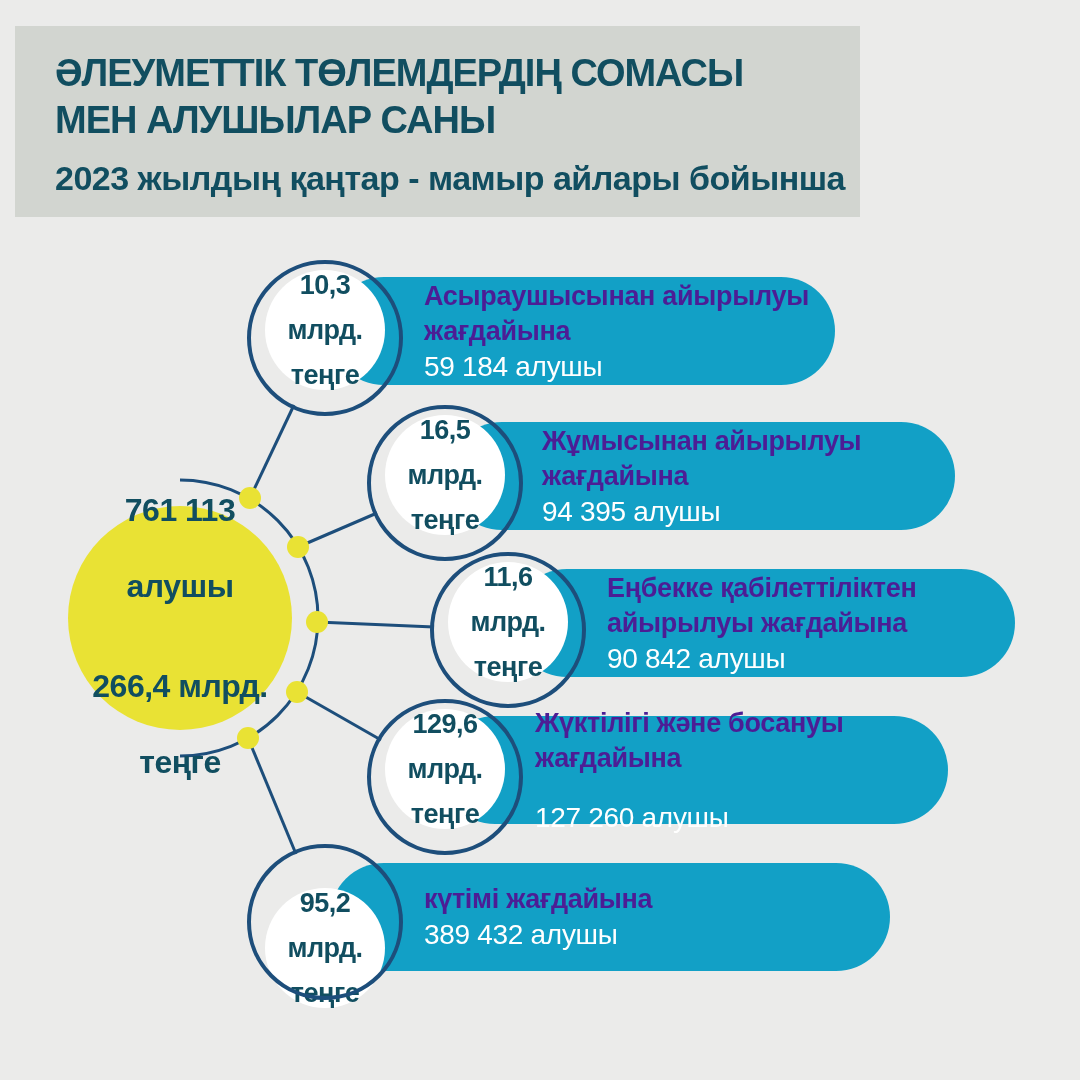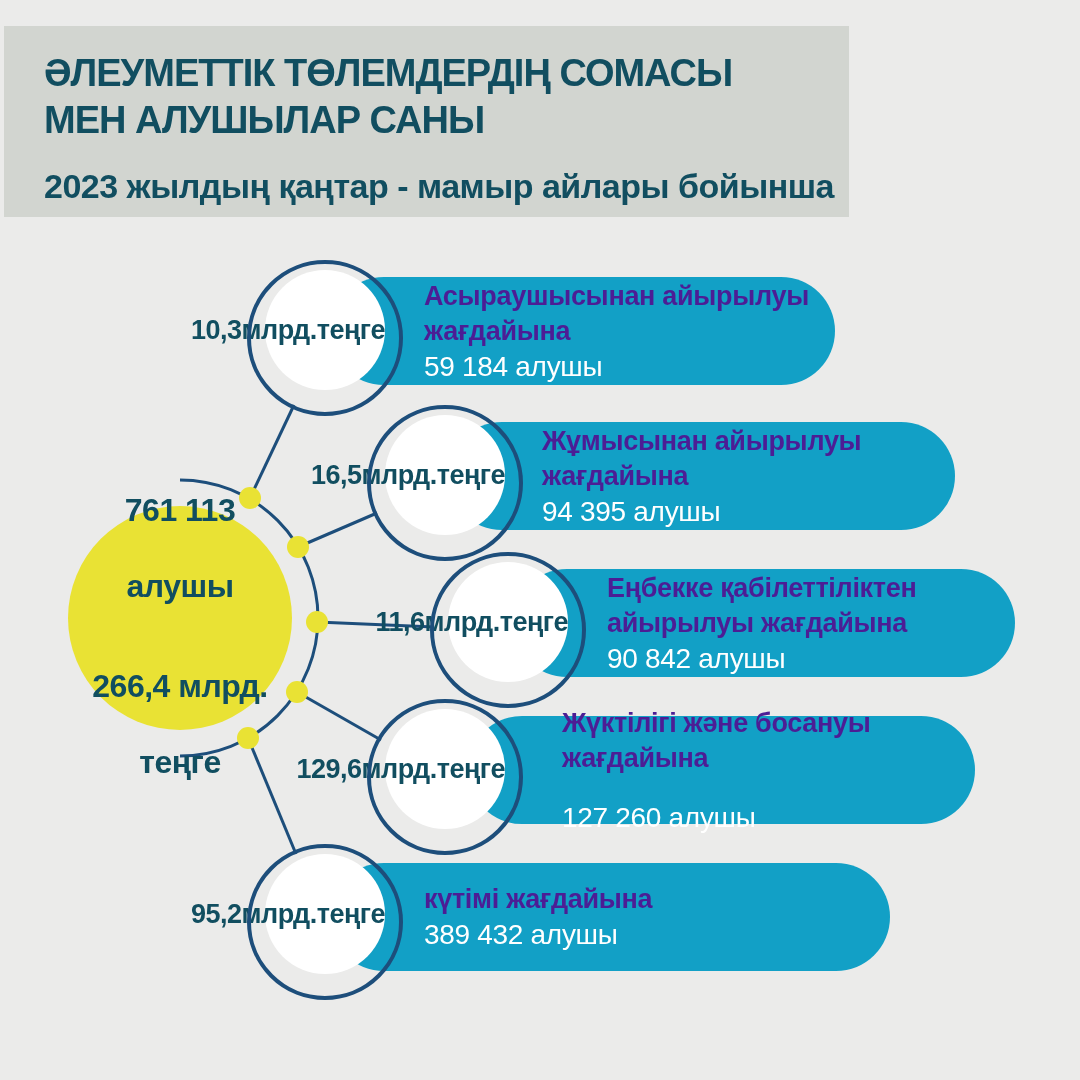--- a/index.html
+++ b/index.html
@@ -3,30 +3,30 @@
 <meta charset="utf-8">
 <style>
   html,body{margin:0;padding:0;background:#ebebea;}
   .canvas{
     position:relative;width:1080px;height:1080px;overflow:hidden;
     background:#ebebea;
     font-family:"Liberation Sans","DejaVu Sans",sans-serif;
   }
   
   .band{
-    position:absolute;left:4px;top:26px;width:845px;height:191px;
+    position:absolute;left:15px;top:26px;width:845px;height:191px;
     background:#d2d5d0;box-sizing:border-box;padding:24px 0 0 40px;z-index:1;
   }
   .band .title-line{
     font-size:38px;font-weight:bold;line-height:47px;color:#114e60;
     letter-spacing:-1px;
   }
   .band .subtitle{
     font-size:34px;font-weight:bold;line-height:44px;color:#114e60;
-    letter-spacing:-0.5px;margin-top:20px;
+    letter-spacing:-0.5px;margin-top:12px;
   }
   
   svg.links{position:absolute;left:0;top:0;z-index:2;}
   svg.links .stroke{stroke:#1d4e7b;stroke-width:3;fill:none;}
   svg.links .dot{fill:#e9e234;stroke:none;}
   
   .hub{
     position:absolute;left:68px;top:506px;width:224px;height:224px;
     border-radius:50%;background:#e9e234;z-index:3;
     display:flex;flex-direction:column;justify-content:center;align-items:center;
@@ -39,38 +39,38 @@
     position:absolute;height:108px;border-radius:54px;background:#12a0c6;
     z-index:4;box-sizing:border-box;display:flex;flex-direction:column;
     justify-content:center;padding-left:94px;
   }
   .pill-title{font-size:27px;font-weight:bold;line-height:35px;color:#4c1d95;letter-spacing:-0.3px;}
   .pill-title span{display:block;white-space:nowrap;}
   .pill-count{font-size:28px;font-weight:normal;line-height:35px;color:#ffffff;letter-spacing:-0.3px;}
   .pill1{left:330px;top:277px;width:505px;}
   .pill2{left:448px;top:422px;width:507px;}
   .pill3{left:513px;top:569px;width:502px;}
-  .pill4{left:468px;top:716px;width:507px;gap:24px;}
+  .pill4{left:441px;top:716px;width:507px;gap:24px;}
   .pill5{left:330px;top:863px;width:560px;}
   
   .badge{
     position:absolute;width:120px;height:120px;border-radius:50%;background:#ffffff;
-    z-index:5;display:flex;flex-direction:row;justify-content:flex-end;align-items:center;
+    z-index:5;display:flex;flex-direction:column;justify-content:space-between;align-items:center;
     text-align:center;color:#114e60;
   }
   .badge-line{font-size:27px;font-weight:bold;line-height:30px;letter-spacing:-0.5px;white-space:nowrap;}
   .ring{
     position:absolute;width:156px;height:156px;border-radius:50%;
     border:4px solid #1d4e7b;box-sizing:border-box;background:transparent;z-index:6;
   }
   .badge1{left:265px;top:270px;} .ring1{left:247px;top:260px;}
   .badge2{left:385px;top:415px;} .ring2{left:367px;top:405px;}
   .badge3{left:448px;top:562px;} .ring3{left:430px;top:552px;}
   .badge4{left:385px;top:709px;} .ring4{left:367px;top:699px;}
-  .badge5{left:265px;top:854px;} .ring5{left:247px;top:844px;}
+  .badge5{left:265px;top:888px;} .ring5{left:247px;top:844px;}
 </style>
 </head>
 <body>
 
 <div class="canvas">
 
   <div class="band">
     <div class="title-line">ӘЛЕУМЕТТІК ТӨЛЕМДЕРДІҢ СОМАСЫ</div>
     <div class="title-line">МЕН АЛУШЫЛАР САНЫ</div>
     <div class="subtitle">2023 жылдың қаңтар - мамыр айлары бойынша</div>

